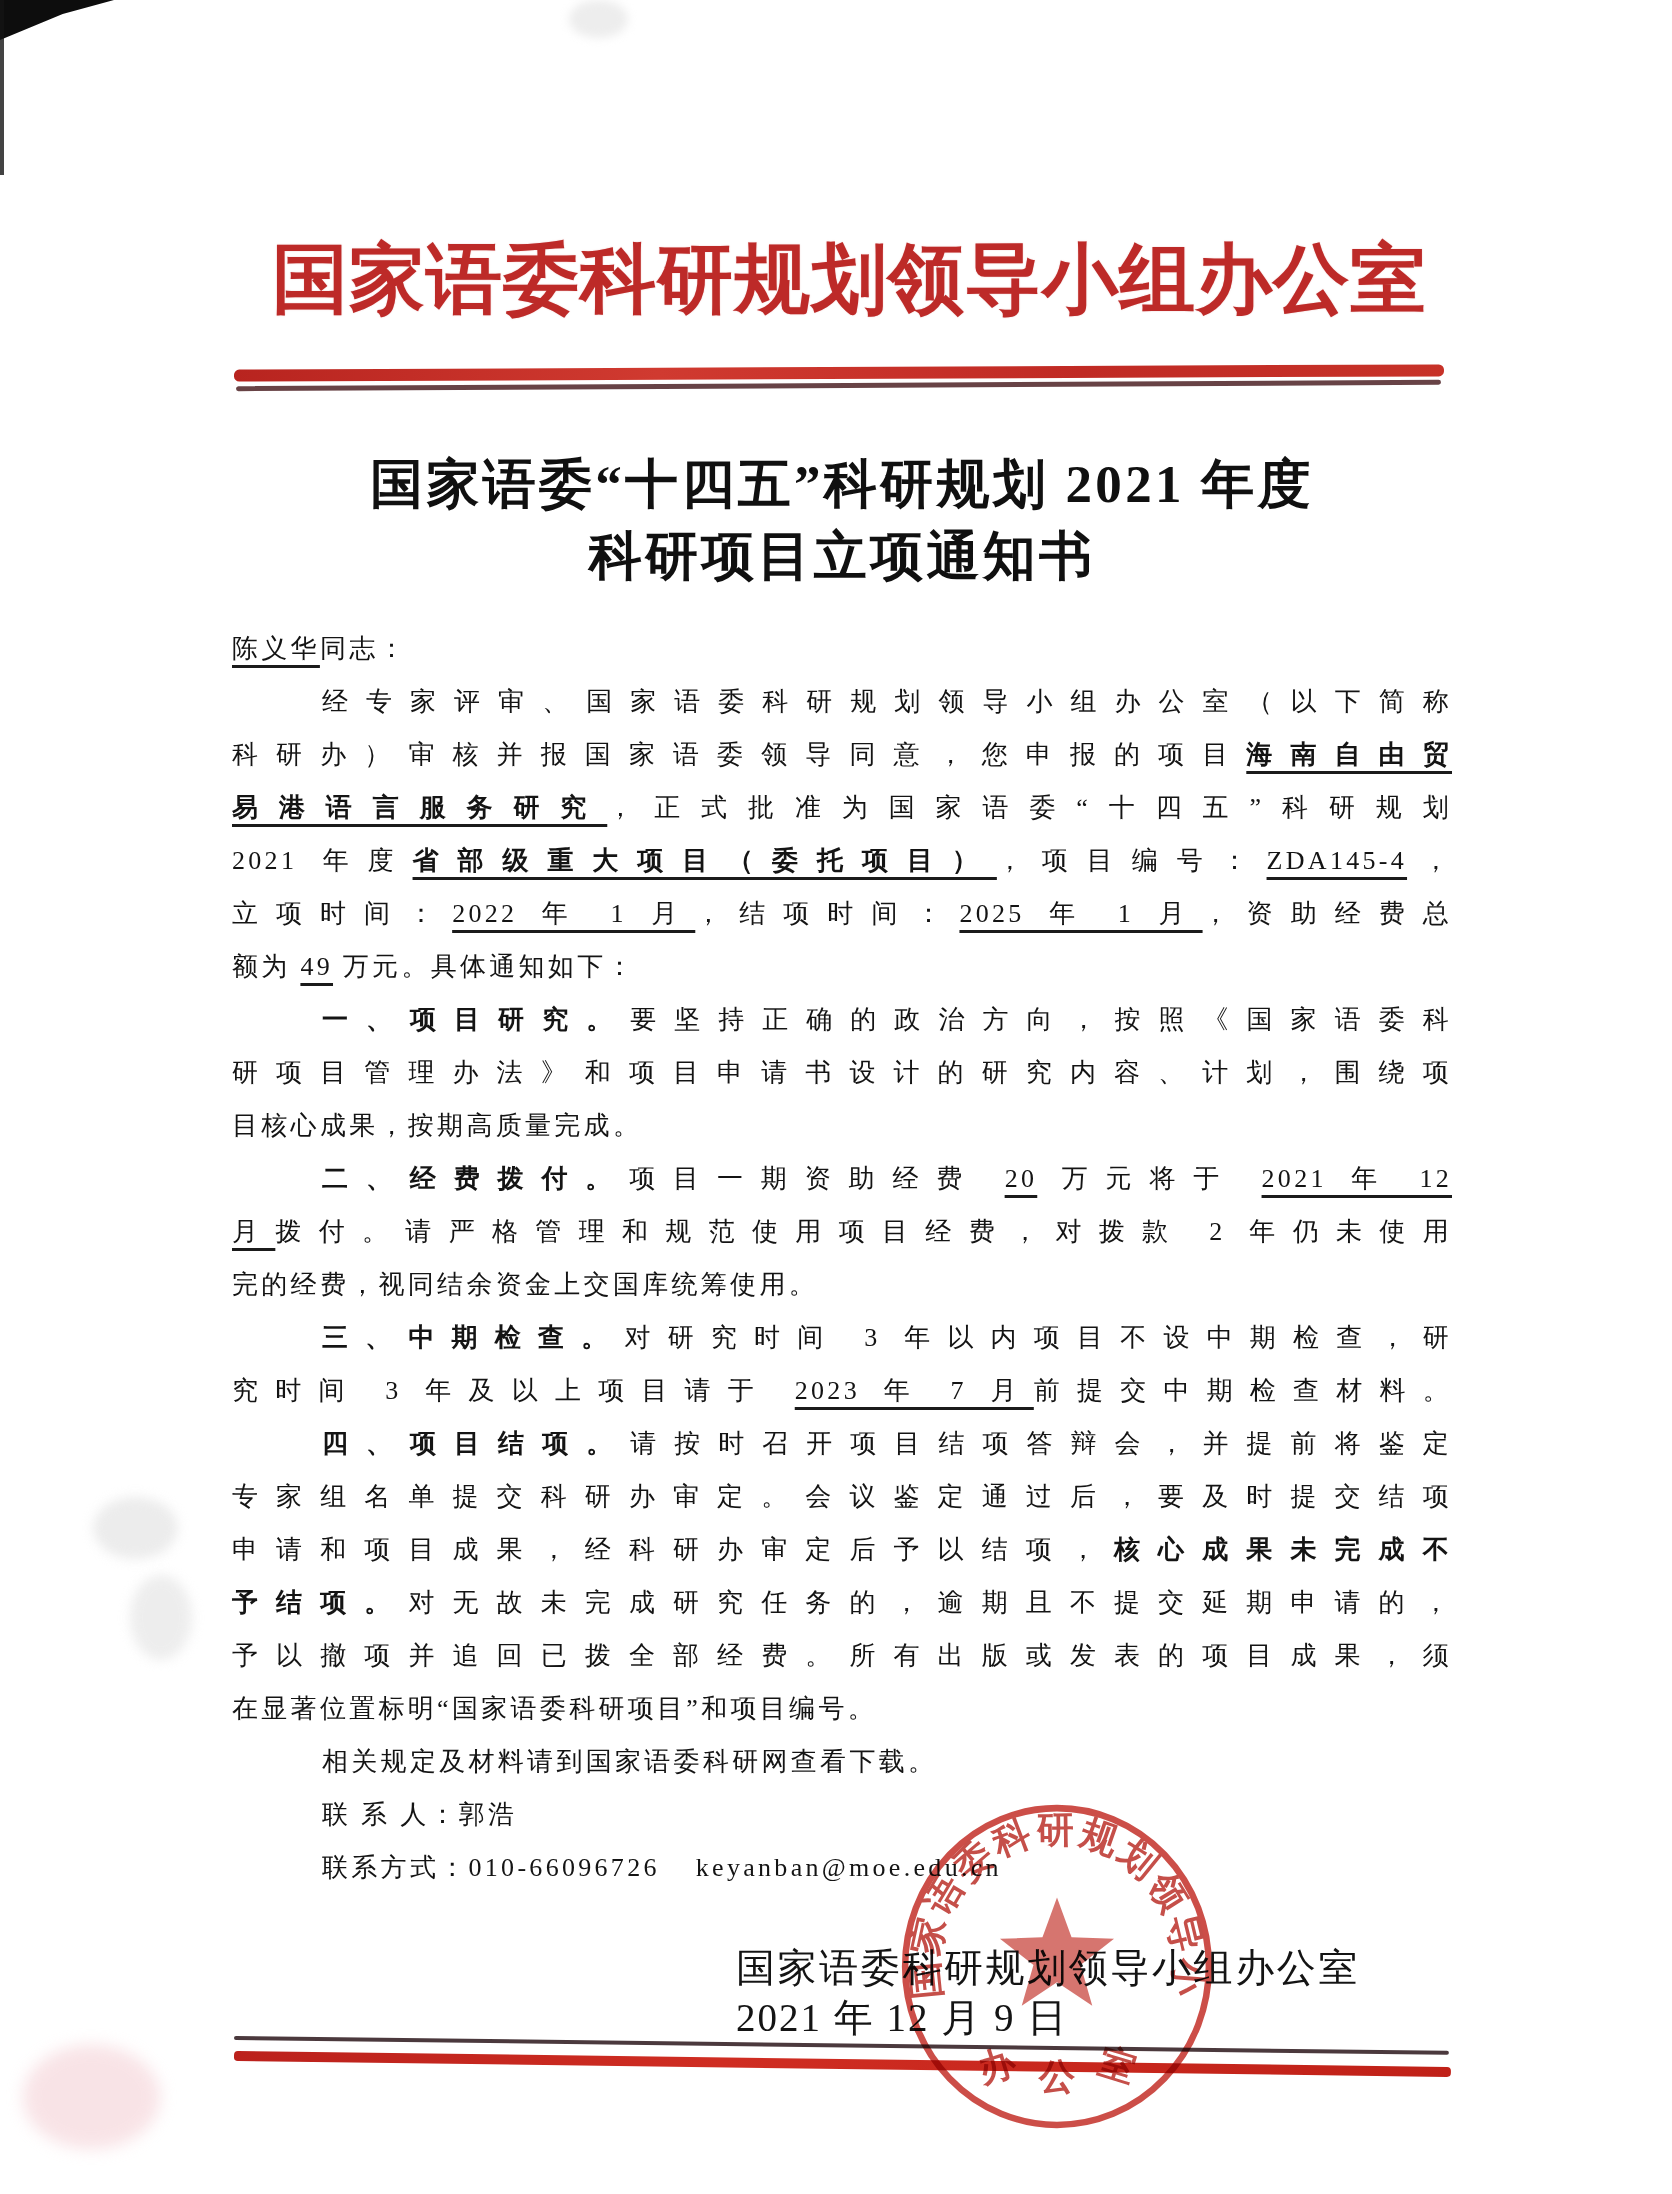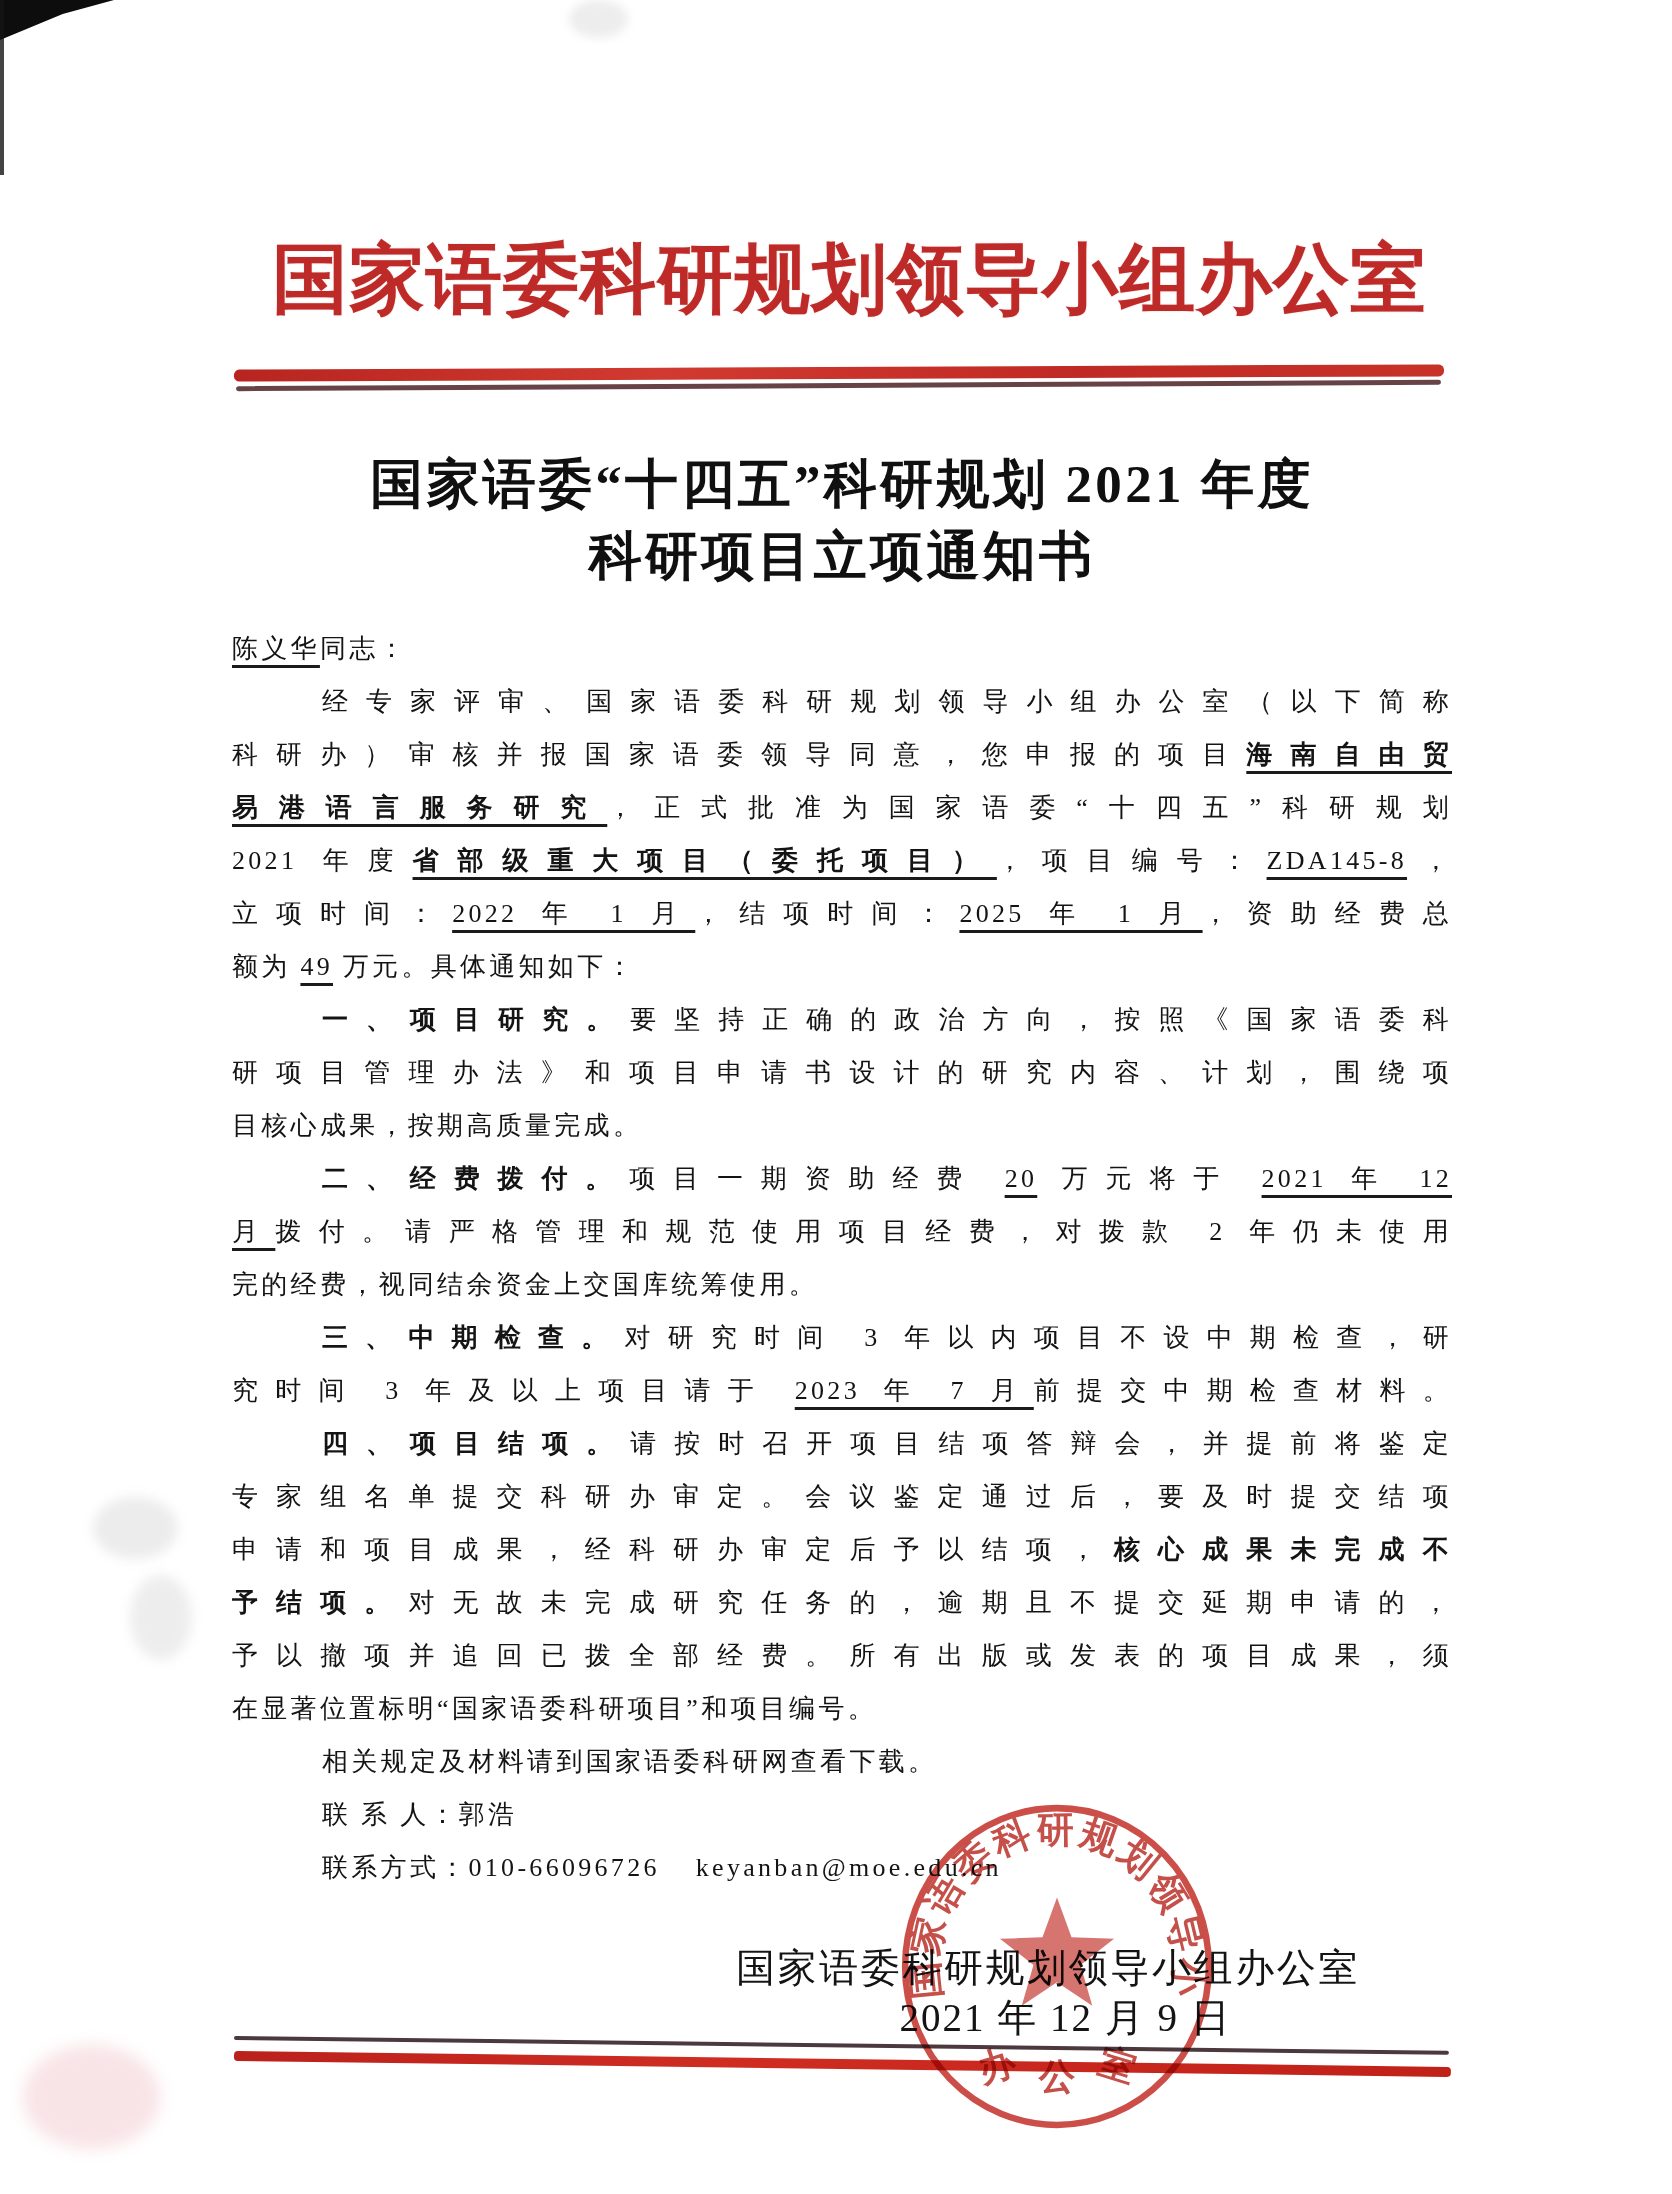--- a/index.html
+++ b/index.html
@@ -46,21 +46,21 @@
   .ind{padding-left:90px;}
   .b{font-weight:bold;margin-top:16px;}
   .u{text-decoration:underline;text-decoration-thickness:2.6px;text-underline-offset:7.8px;text-decoration-color:#1b1b1b;}
   .gap{margin-left:36px;}
   
   .sign-org{
     position:absolute;left:736px;top:1941px;width:659px;
     font-size:39px;letter-spacing:2.6px;white-space:nowrap;color:#141414;
   }
   .sign-date{
-    position:absolute;left:736px;top:1991px;width:659px;text-align:center;
+    position:absolute;left:736px;top:1991px;width:659px;
     font-size:39px;letter-spacing:2px;white-space:nowrap;color:#141414;
   }
   
   .f-thin{
     position:absolute;left:234px;top:2036px;width:1215px;height:3.9px;
     background:#372428;transform:rotate(0.7deg);transform-origin:left center;border-radius:2px;opacity:.9;
   }
   .f-thick{
     position:absolute;left:234px;top:2051px;width:1217px;height:10.4px;
     background:linear-gradient(90deg,#bb211c,#cf2d22 40%,#c02118);
@@ -113,21 +113,21 @@
   <div class="rule-thin"></div>
 
   <div class="doc-title t1">国家语委“十四五”科研规划 2021 年度</div>
   <div class="doc-title t2">科研项目立项通知书</div>
 
   <div class="body-block">
       <div class="line"><span class="u">陈义华</span><span>同志：</span></div>
       <div class="line ind jst"><span>经专家评审、国家语委科研规划领导小组办公室（以下简称</span></div>
       <div class="line jst"><span>科研办）审核并报国家语委领导同意，您申报的项目</span><span class="b u">海南自由贸</span></div>
       <div class="line jst"><span class="b u">易港语言服务研究</span><span>，正式批准为国家语委“十四五”科研规划</span></div>
-      <div class="line jst"><span>2021 年度</span><span class="b u">省部级重大项目（委托项目）</span><span>，项目编号：</span><span class="u">ZDA145-8</span><span>，</span></div>
+      <div class="line jst"><span>2021 年度</span><span class="b u">省部级重大项目（委托项目）</span><span>，项目编号：</span><span class="u">ZDA145-4</span><span>，</span></div>
       <div class="line jst"><span>立项时间：</span><span class="u">2022 年 1 月</span><span>，结项时间：</span><span class="u">2025 年 1 月</span><span>，资助经费总</span></div>
       <div class="line"><span>额为 </span><span class="u">49</span><span> 万元。具体通知如下：</span></div>
       <div class="line ind jst"><span class="b">一、项目研究。</span><span>要坚持正确的政治方向，按照《国家语委科</span></div>
       <div class="line jst"><span>研项目管理办法》和项目申请书设计的研究内容、计划，围绕项</span></div>
       <div class="line"><span>目核心成果，按期高质量完成。</span></div>
       <div class="line ind jst"><span class="b">二、经费拨付。</span><span>项目一期资助经费 </span><span class="u">20</span><span> 万元将于 </span><span class="u">2021 年 12</span></div>
       <div class="line jst"><span class="u">月</span><span>拨付。请严格管理和规范使用项目经费，对拨款 2 年仍未使用</span></div>
       <div class="line"><span>完的经费，视同结余资金上交国库统筹使用。</span></div>
       <div class="line ind jst"><span class="b">三、中期检查。</span><span>对研究时间 3 年以内项目不设中期检查，研</span></div>
       <div class="line jst"><span>究时间 3 年及以上项目请于 </span><span class="u">2023 年 7 月</span><span>前提交中期检查材料。</span></div>

